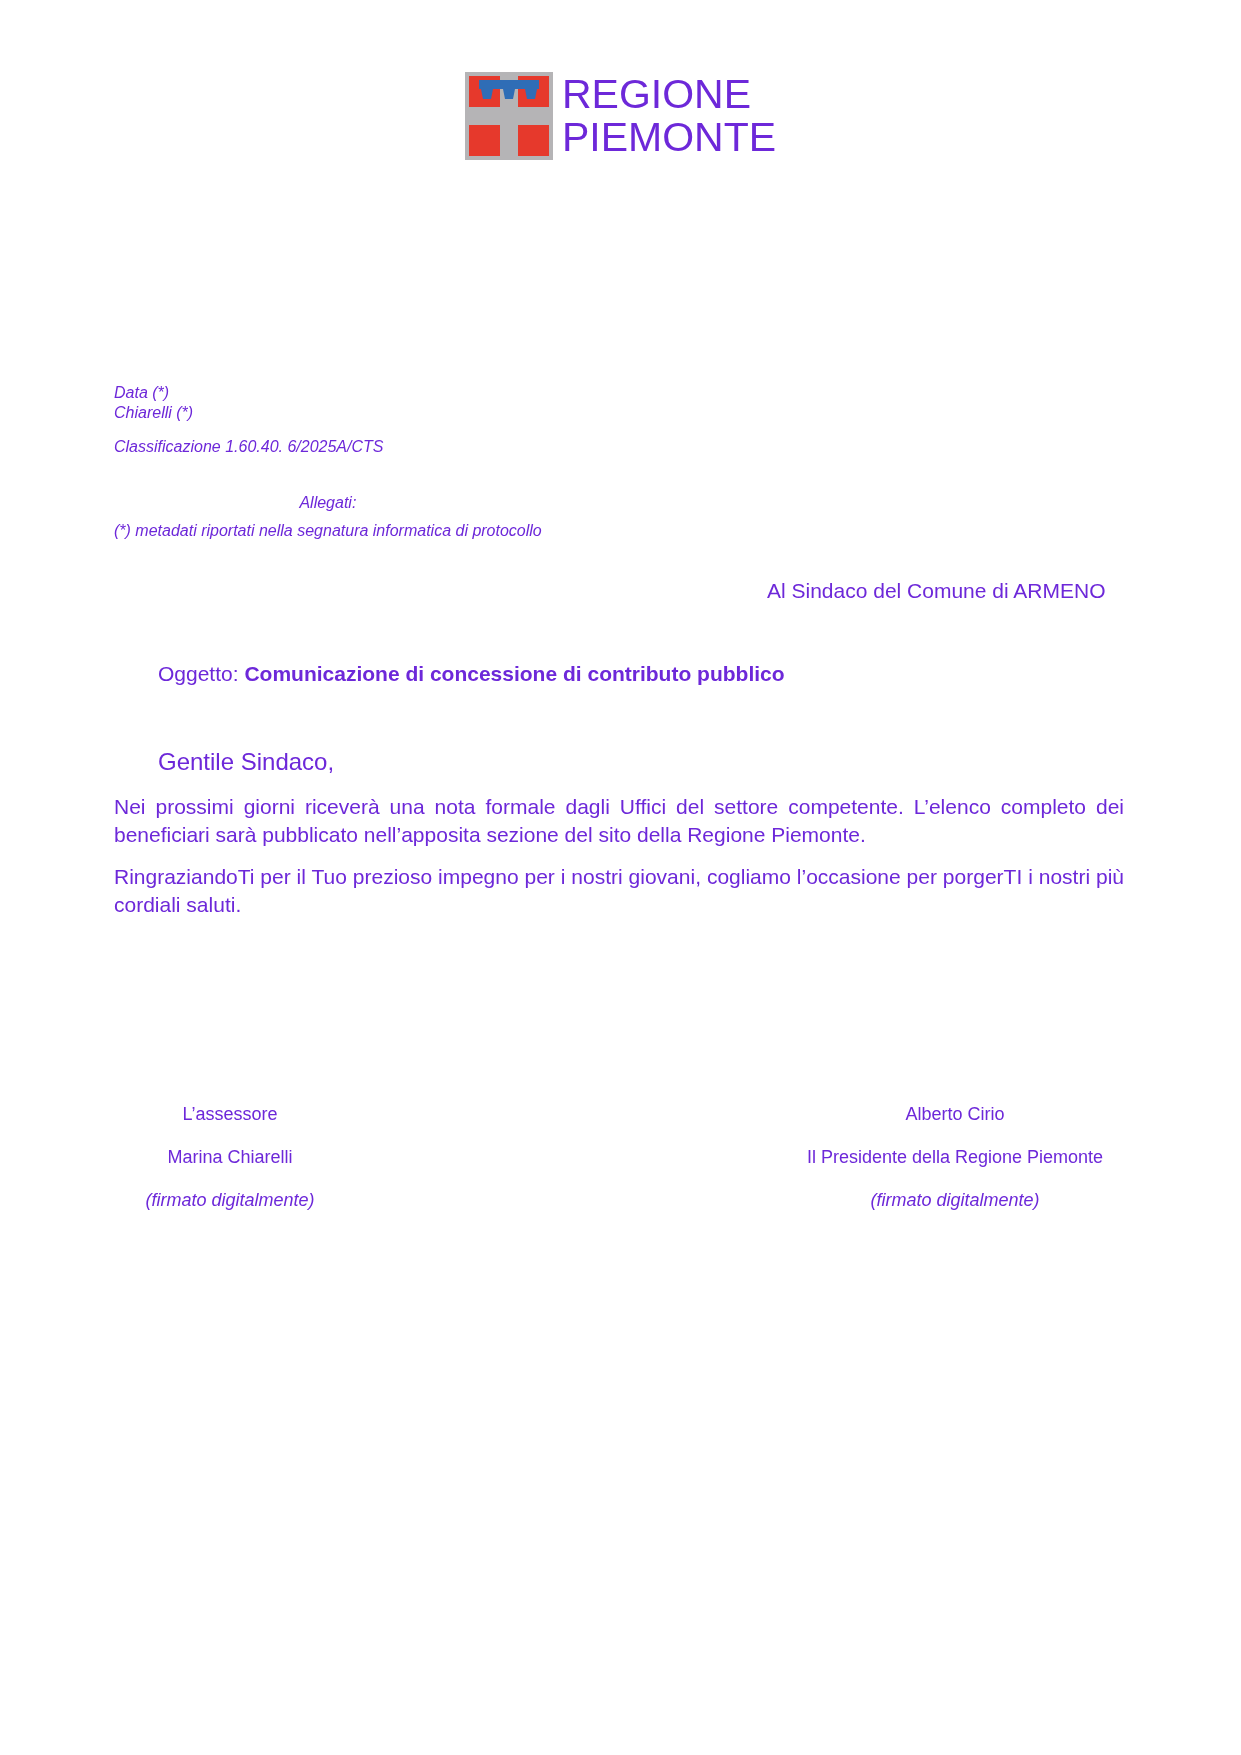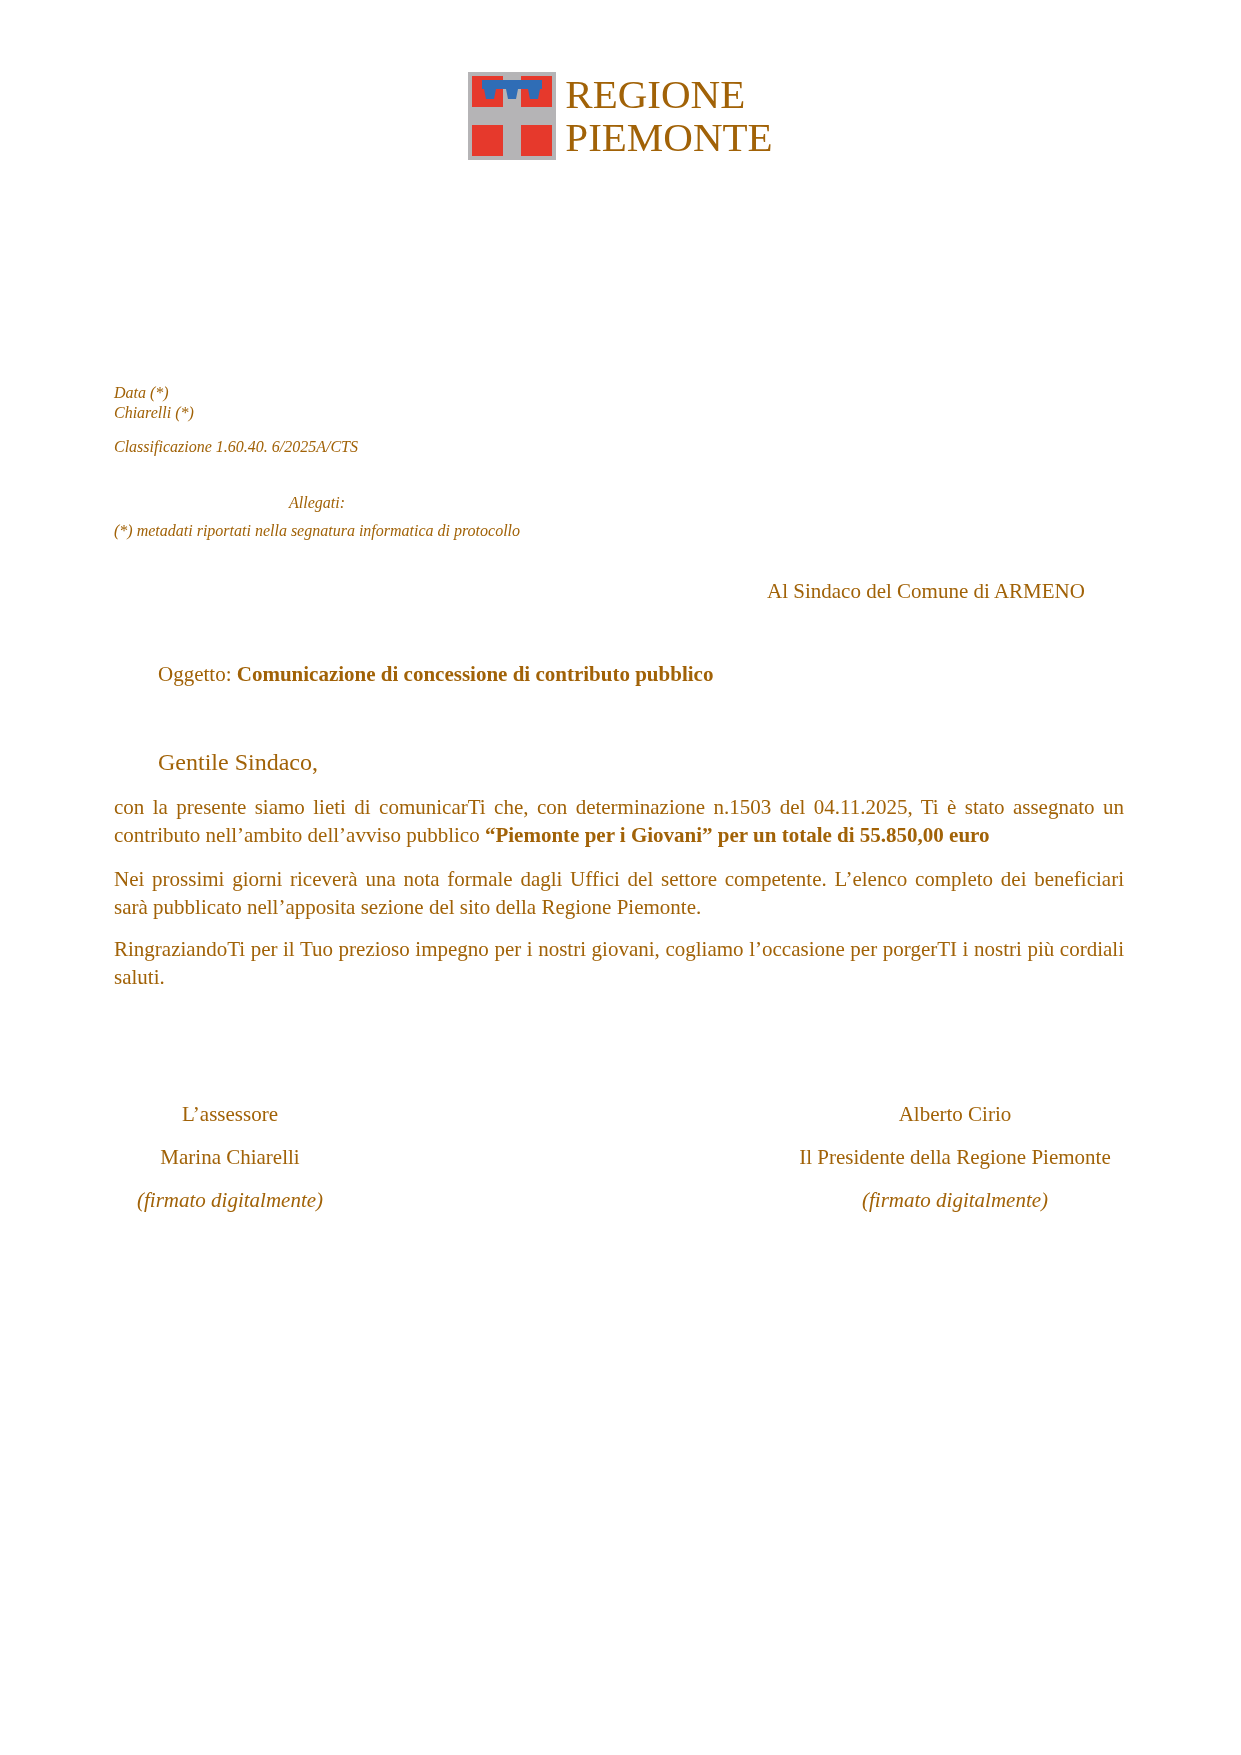--- a/index.html
+++ b/index.html
@@ -1,22 +1,22 @@
 <!DOCTYPE html>
 <html><head>
 <meta charset="utf-8">
 <style>
   html,body { margin:0; padding:0; background:#888; }
   .page {
     position:relative;
     width:1241px; height:1755px;
     margin:0 auto;
     background:#ffffff;
-    font-family:Liberation Serif, serif;
-    color:#a16207;
+    font-family:Liberation Sans, sans-serif;
+    color:#6d28d9;
     overflow:hidden;
   }
 
   
   .header {
     position:absolute; top:72px; left:0; right:0;
     display:flex; justify-content:center; align-items:flex-start; gap:9px;
   }
   .emblem { width:88px; height:88px; display:block; }
   .logo-text {
@@ -57,21 +57,21 @@
     position:absolute; top:793px; left:114px; width:1010px;
     font-size:21px; line-height:28px; text-align:justify;
   }
   .body-block p { margin:0; }
   .body-block p + p.sp16 { margin-top:16px; }
   .body-block p + p.sp14 { margin-top:14px; }
 
   
   .sig-col {
     position:absolute; top:1100px;
-    text-align:center; font-size:21px; line-height:28px;
+    text-align:center; font-size:18px; line-height:28px;
   }
   .sig-left  { left:114px; width:232px; }
   .sig-right { left:775px; width:360px; white-space:nowrap; }
   .sig-col .sig-line { margin-bottom:15px; }
   .sig-note { font-style:italic; }
 </style>
 </head>
 <body>
 
 <div class="page">
@@ -99,21 +99,20 @@
     <div class="mt20">(*) metadati riportati nella segnatura informatica di protocollo</div>
   </div>
 
   <div class="recipient">Al Sindaco del Comune di ARMENO</div>
 
   <div class="subject"><span>Oggetto: </span><b>Comunicazione di concessione di contributo pubblico</b></div>
 
   <div class="salutation">Gentile Sindaco,</div>
 
   <div class="body-block">
-    <p><span>con la presente siamo lieti di comunicarTi che, con determinazione n.1503 del 04.11.2025, Ti è stato assegnato un contributo nell’ambito dell’avviso pubblico </span><b>“Piemonte per i Giovani” per un totale di 55.850,00 euro</b></p>
     <p class="sp16">Nei prossimi giorni riceverà una nota formale dagli Uffici del settore competente. L’elenco completo dei beneficiari sarà pubblicato nell’apposita sezione del sito della Regione Piemonte.</p>
     <p class="sp14">RingraziandoTi per il Tuo prezioso impegno per i nostri giovani, cogliamo l’occasione per porgerTI i nostri più cordiali saluti.</p>
   </div>
 
   <div class="sig-col sig-left">
     <div class="sig-line">L’assessore</div>
     <div class="sig-line">Marina Chiarelli</div>
     <div class="sig-line sig-note">(firmato digitalmente)</div>
   </div>
 

